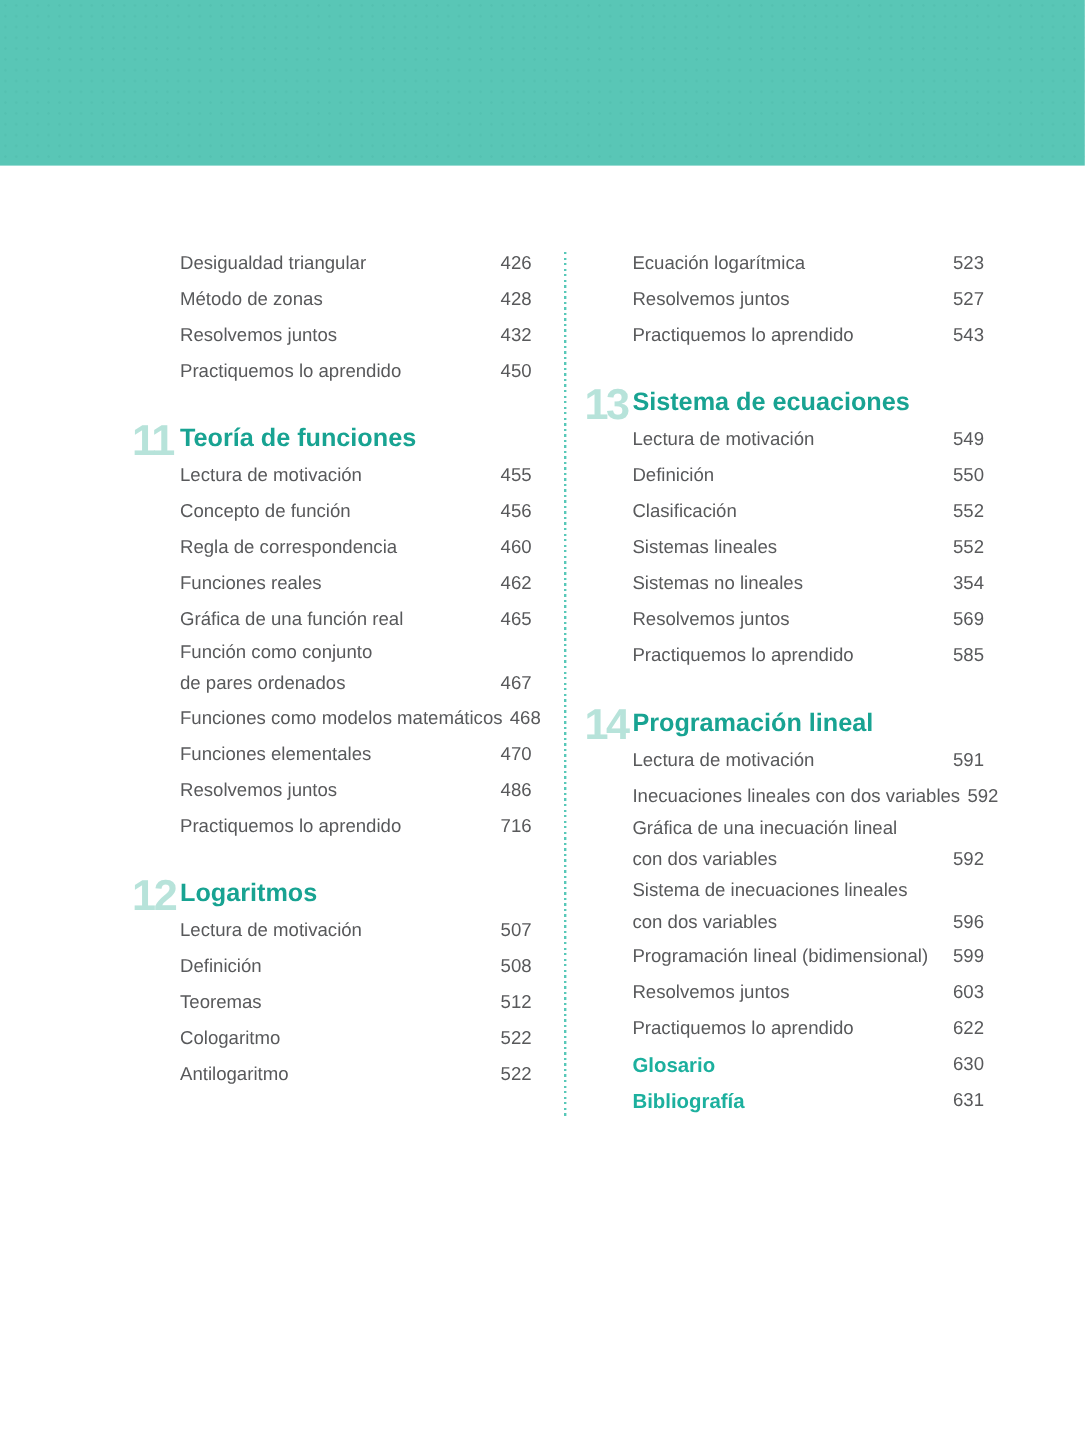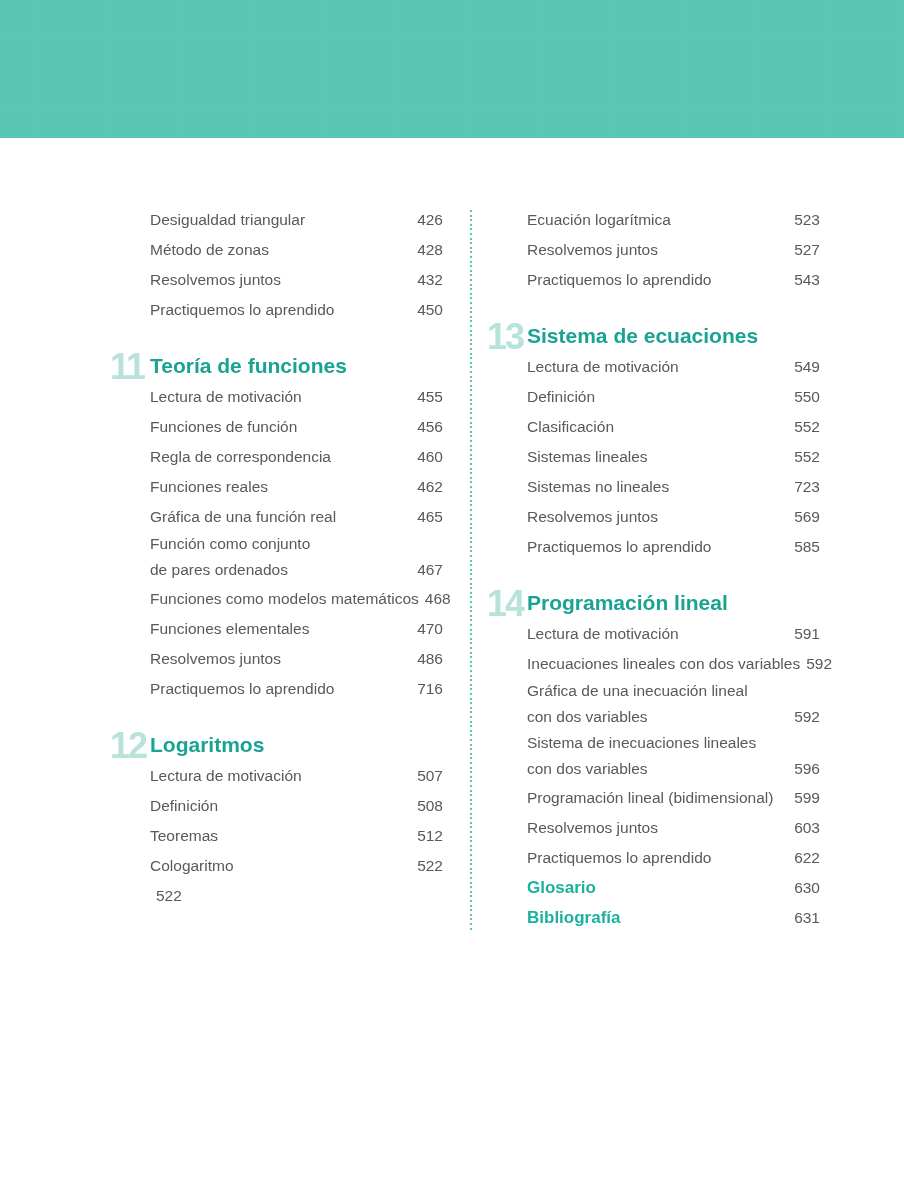--- a/index.html
+++ b/index.html
@@ -86,21 +86,21 @@
     <div class="chapter-header">
       <span class="chapter-number">11</span>
       <span class="chapter-title">Teoría de funciones</span>
     </div>
     <div class="entries">
       <div class="entry">
         <span class="entry-label">Lectura de motivación</span>
         <span class="entry-page">455</span>
       </div>
       <div class="entry">
-        <span class="entry-label">Funciones de función</span>
+        <span class="entry-label">Concepto de función</span>
         <span class="entry-page">456</span>
       </div>
       <div class="entry">
         <span class="entry-label">Regla de correspondencia</span>
         <span class="entry-page">460</span>
       </div>
       <div class="entry">
         <span class="entry-label">Funciones reales</span>
         <span class="entry-page">462</span>
       </div>
@@ -149,20 +149,21 @@
       </div>
       <div class="entry">
         <span class="entry-label">Teoremas</span>
         <span class="entry-page">512</span>
       </div>
       <div class="entry">
         <span class="entry-label">Cologaritmo</span>
         <span class="entry-page">522</span>
       </div>
       <div class="entry">
+        <span class="entry-label">Antilogaritmo</span>
         <span class="entry-page">522</span>
       </div>
     </div>
   </div>
 <div class="col col-right">
     <div class="entries">
       <div class="entry">
         <span class="entry-label">Ecuación logarítmica</span>
         <span class="entry-page">523</span>
       </div>
@@ -191,21 +192,21 @@
       <div class="entry">
         <span class="entry-label">Clasificación</span>
         <span class="entry-page">552</span>
       </div>
       <div class="entry">
         <span class="entry-label">Sistemas lineales</span>
         <span class="entry-page">552</span>
       </div>
       <div class="entry">
         <span class="entry-label">Sistemas no lineales</span>
-        <span class="entry-page">723</span>
+        <span class="entry-page">354</span>
       </div>
       <div class="entry">
         <span class="entry-label">Resolvemos juntos</span>
         <span class="entry-page">569</span>
       </div>
       <div class="entry">
         <span class="entry-label">Practiquemos lo aprendido</span>
         <span class="entry-page">585</span>
       </div>
     </div>

